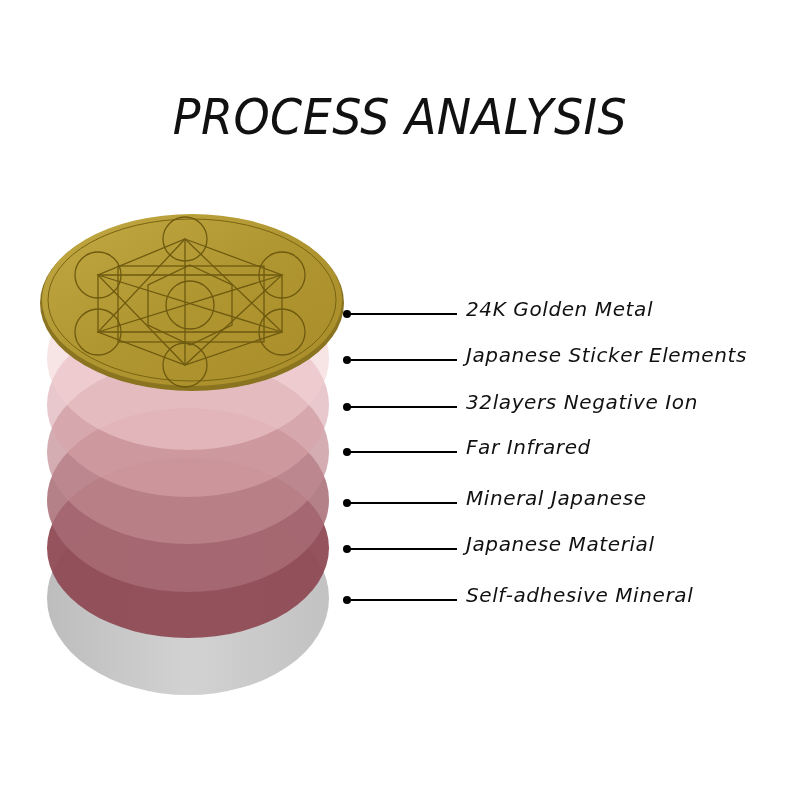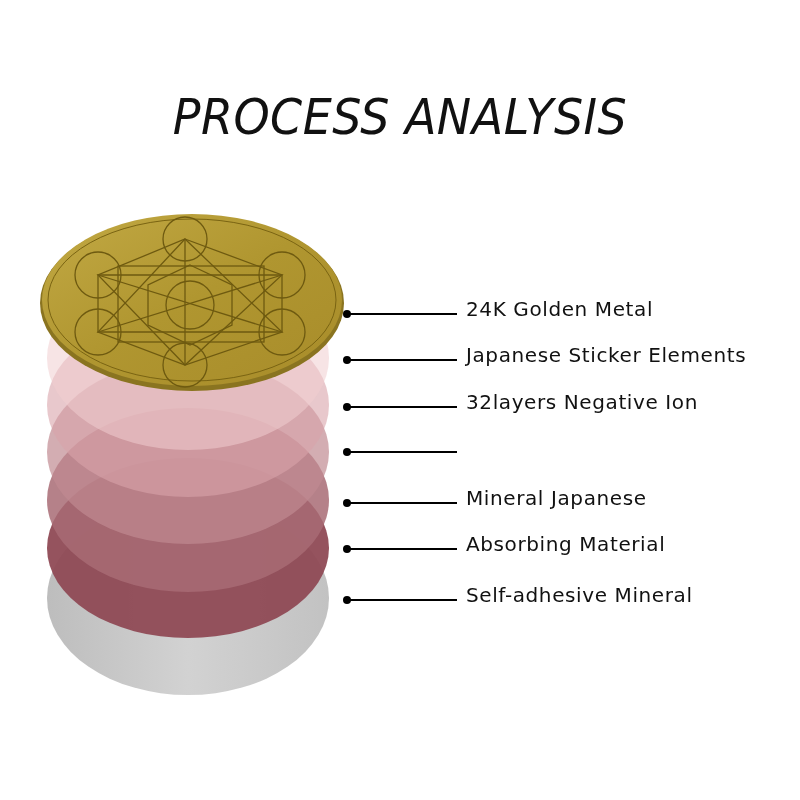--- a/index.html
+++ b/index.html
@@ -2,21 +2,21 @@
 <html><head>
 <meta charset="utf-8">
 <style>
   html,body{margin:0;padding:0;background:#ffffff;}
   body{width:800px;height:800px;position:relative;overflow:hidden;font-family:"Liberation Sans","DejaVu Sans",sans-serif;}
   .title{position:absolute;left:0;top:88px;width:800px;text-align:center;font-size:50px;font-style:italic;color:#111;letter-spacing:0.5px;font-family:"DejaVu Sans",sans-serif;font-weight:normal;transform:scaleX(0.92);}
   .stack{position:absolute;left:0;top:0;width:800px;height:800px;}
   .callout{position:absolute;left:343px;height:10px;width:460px;}
   .dot{position:absolute;left:0;top:1px;width:8px;height:8px;border-radius:50%;background:#000;}
   .line{position:absolute;left:4px;top:4px;width:110px;height:2px;background:#000;}
-  .label{position:absolute;left:123px;top:-12px;font-size:20px;color:#111;white-space:nowrap;font-family:"DejaVu Sans",sans-serif;letter-spacing:0.6px;}
+  .label{position:absolute;left:123px;top:-12px;font-size:20px;font-style:italic;color:#111;white-space:nowrap;font-family:"DejaVu Sans",sans-serif;letter-spacing:0.6px;}
 </style>
 </head>
 <body>
 
 <div class="title">PROCESS ANALYSIS</div>
 
 <svg class="stack" viewBox="0 0 800 800" xmlns="http://www.w3.org/2000/svg">
   <defs>
     <linearGradient id="greyG" x1="0" x2="1" y1="0" y2="0">
       <stop offset="0" stop-color="#bdbdbd"></stop>
@@ -77,28 +77,29 @@
   <span class="label">Japanese Sticker Elements</span>
 </div>
 <div class="callout" style="top:402px">
   <span class="dot"></span>
   <span class="line"></span>
   <span class="label">32layers Negative Ion</span>
 </div>
 <div class="callout" style="top:447px">
   <span class="dot"></span>
   <span class="line"></span>
+  <span class="label">Far Infrared</span>
 </div>
 <div class="callout" style="top:498px">
   <span class="dot"></span>
   <span class="line"></span>
   <span class="label">Mineral Japanese</span>
 </div>
 <div class="callout" style="top:544px">
   <span class="dot"></span>
   <span class="line"></span>
-  <span class="label">Absorbing Material</span>
+  <span class="label">Japanese Material</span>
 </div>
 <div class="callout" style="top:595px">
   <span class="dot"></span>
   <span class="line"></span>
   <span class="label">Self-adhesive Mineral</span>
 </div>
 
 </body></html>

